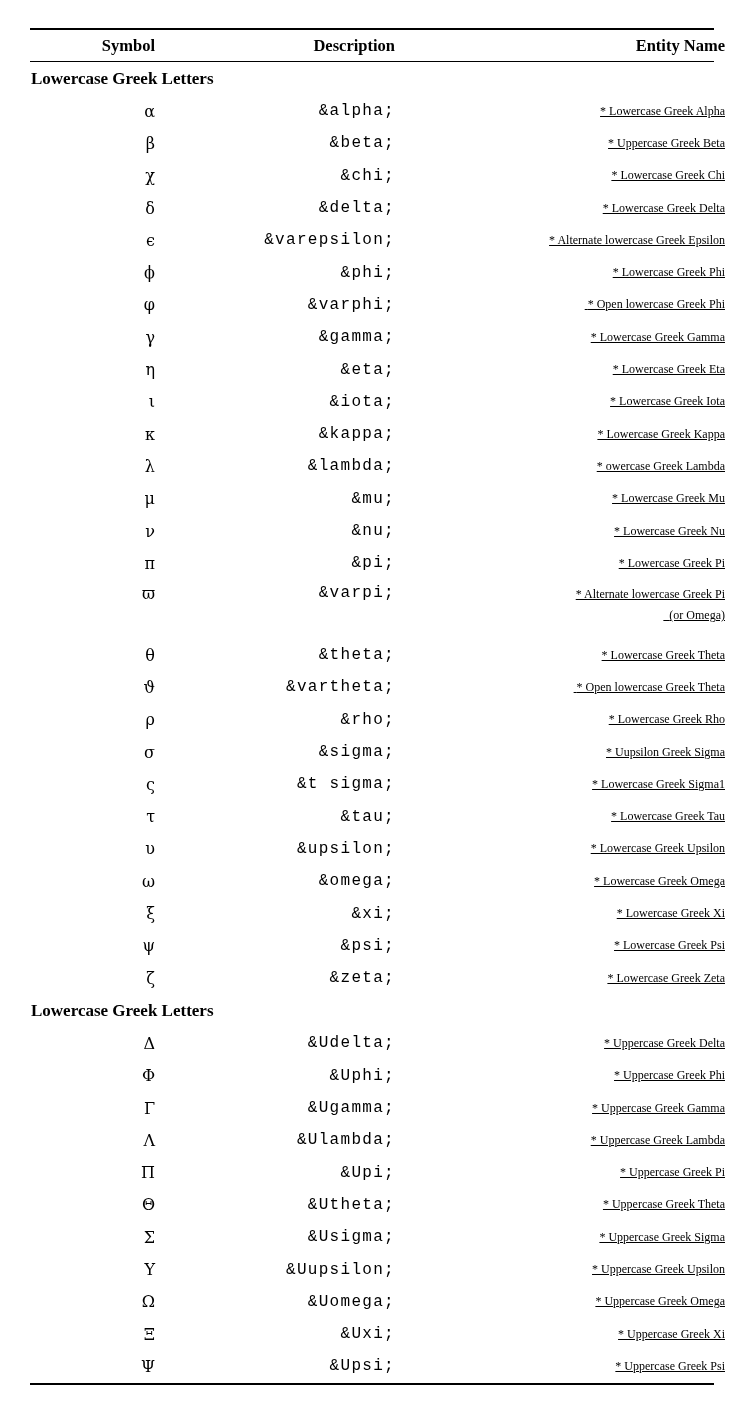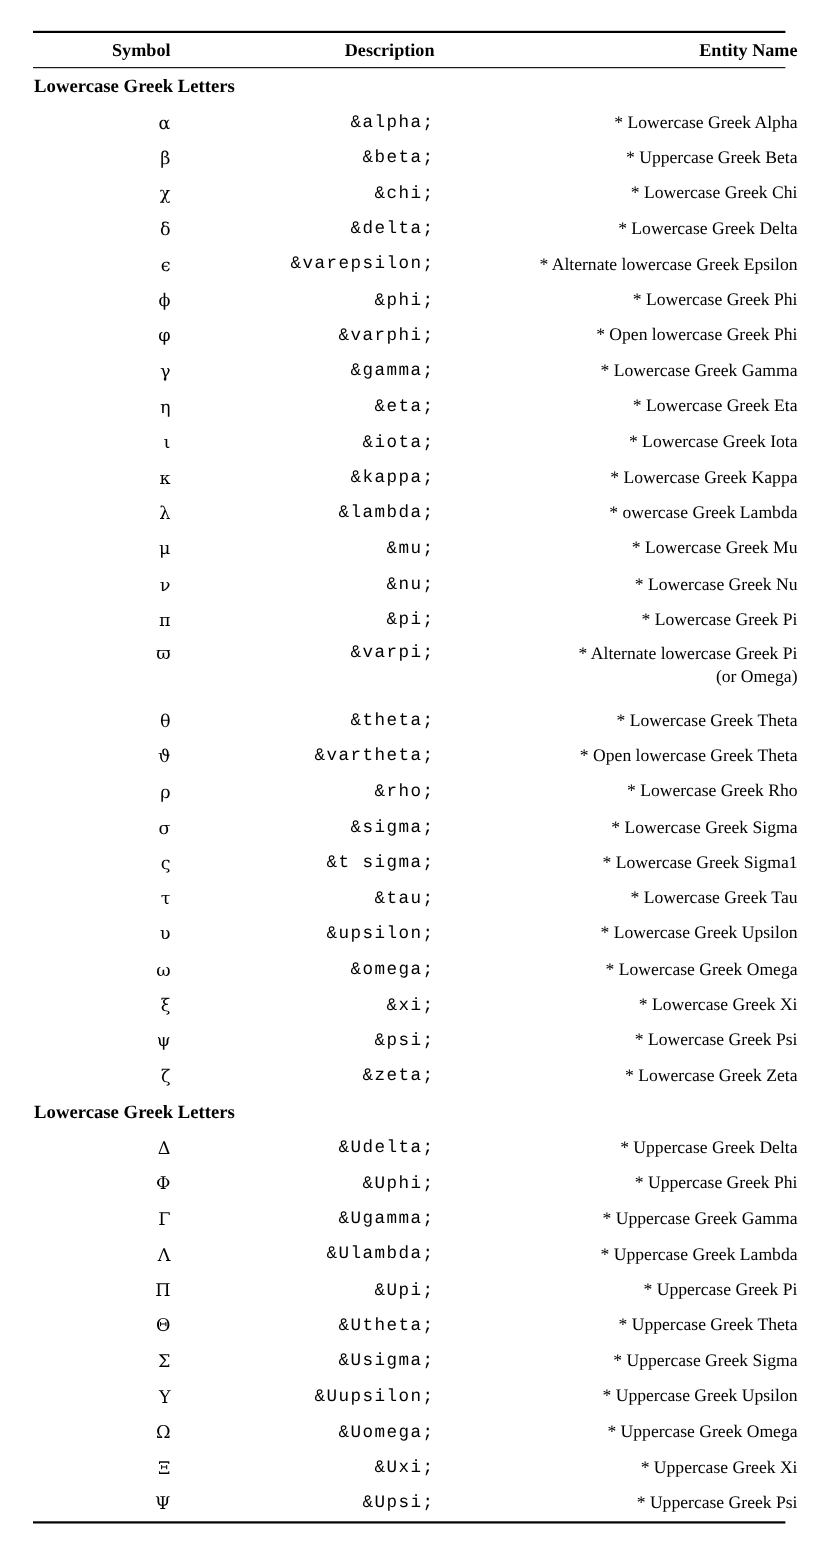--- a/index.html
+++ b/index.html
@@ -59,23 +59,24 @@
     font-family: "DejaVu Serif", serif;
     font-size: 16px;
   }
   .cell-entity {
     font-family: "Liberation Mono", "DejaVu Sans Mono", monospace;
     font-size: 16px;
     letter-spacing: 1.3px;
     white-space: pre;
   }
   .cell-description {
-    font-size: 16px;
+    font-size: 12px;
     white-space: pre-wrap;
     line-height: 21px;
+    text-decoration: underline;
   }
 </style>
 </head>
 <body>
 
 <div class="page">
 
   <div class="rule thick"></div>
 
   <div class="grid-row header-row">
@@ -180,21 +181,21 @@
         <div class="cell-description"> * Open lowercase Greek Theta</div>
       </div>
       <div class="grid-row entity-row">
         <div class="cell-symbol">ρ</div>
         <div class="cell-entity">&amp;rho;</div>
         <div class="cell-description">* Lowercase Greek Rho</div>
       </div>
       <div class="grid-row entity-row">
         <div class="cell-symbol">σ</div>
         <div class="cell-entity">&amp;sigma;</div>
-        <div class="cell-description">* Lowercase Greek Sigma</div>
+        <div class="cell-description">* Uupsilon Greek Sigma</div>
       </div>
       <div class="grid-row entity-row">
         <div class="cell-symbol">ς</div>
         <div class="cell-entity">&amp;t sigma;</div>
         <div class="cell-description">* Lowercase Greek Sigma1</div>
       </div>
       <div class="grid-row entity-row">
         <div class="cell-symbol">τ</div>
         <div class="cell-entity">&amp;tau;</div>
         <div class="cell-description">* Lowercase Greek Tau</div>

